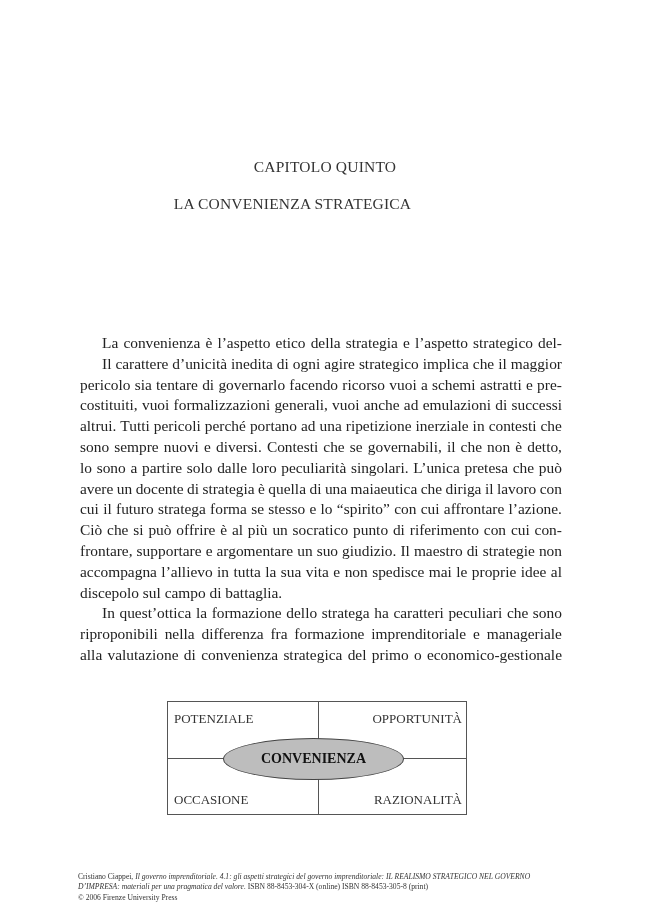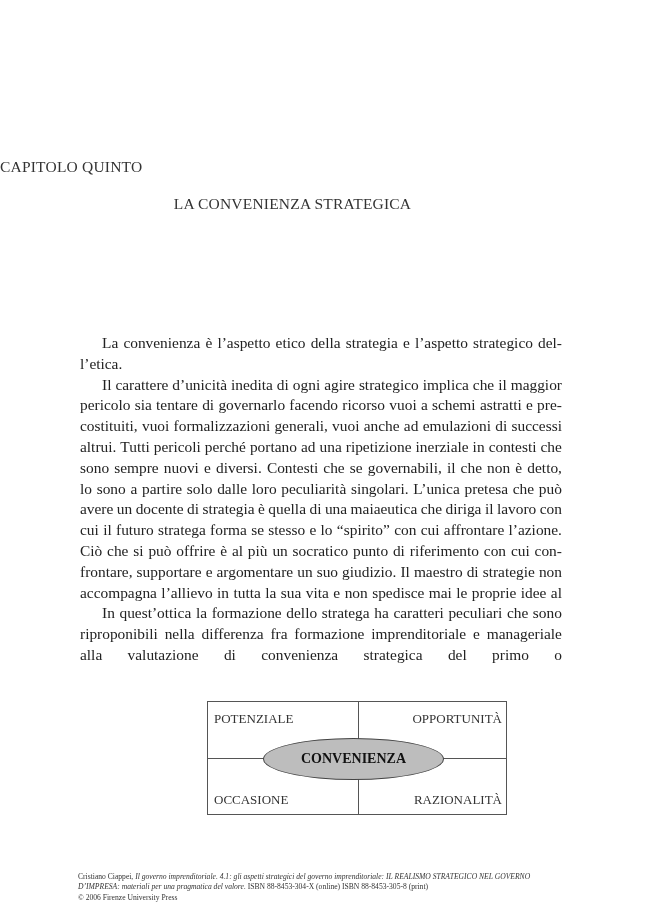--- a/index.html
+++ b/index.html
@@ -6,40 +6,39 @@
     body {
       width: 650px; height: 917px;
       background: #ffffff;
       position: relative;
       overflow: hidden;
       font-family: "Liberation Serif", "DejaVu Serif", serif;
       color: #222;
     }
     .chapter-label {
       position: absolute; left: 0; width: 650px; top: 158px;
-      font-size: 15.5px; letter-spacing: 0.2px; color: #333;
+      text-align: center; font-size: 15.5px; letter-spacing: 0.2px; color: #333;
     }
     .chapter-title {
       position: absolute; left: 0; width: 585px; top: 195px;
       text-align: center; font-size: 15.5px; letter-spacing: 0.2px; color: #333;
     }
     .body-text {
       position: absolute; left: 80px; top: 333px; width: 482px;
       font-size: 15.4px; line-height: 20.8px; color: #222;
     }
     .body-text .line { white-space: nowrap; display: flex; justify-content: space-between; text-align: center; }
     .body-text .line.last { justify-content: flex-start; }
     .body-text .line.indent { padding-left: 22px; }
     .body-text .line span { display: inline; }
 
     .diagram {
       position: absolute; left: 167px; top: 701px; width: 300px; height: 114px;
       border: 1px solid #555;
       box-sizing: border-box;
-      margin-left: 40px;
     }
     .diagram .vline { position: absolute; left: 150px; top: 0; bottom: 0; width: 1px; background: #555; }
     .diagram .hline { position: absolute; top: 56px; left: 0; right: 0; height: 1px; background: #555; }
     .diagram .cell { position: absolute; font-size: 13px; color: #333; }
     .diagram .tl { left: 6px; top: 9px; }
     .diagram .tr { right: 4px; top: 9px; }
     .diagram .bl { left: 6px; bottom: 6px; }
     .diagram .br { right: 4px; bottom: 6px; }
     .diagram .ellipse {
       position: absolute; left: 55px; top: 36px; width: 181px; height: 42px;
@@ -68,21 +67,20 @@
       <span>è</span>
       <span>l’aspetto</span>
       <span>etico</span>
       <span>della</span>
       <span>strategia</span>
       <span>e</span>
       <span>l’aspetto</span>
       <span>strategico</span>
       <span>del-</span>
     </div>
-    <div class="line last">l’etica.</div>
     <div class="line indent">
       <span>Il</span>
       <span>carattere</span>
       <span>d’unicità</span>
       <span>inedita</span>
       <span>di</span>
       <span>ogni</span>
       <span>agire</span>
       <span>strategico</span>
       <span>implica</span>
@@ -237,20 +235,21 @@
       <span>vita</span>
       <span>e</span>
       <span>non</span>
       <span>spedisce</span>
       <span>mai</span>
       <span>le</span>
       <span>proprie</span>
       <span>idee</span>
       <span>al</span>
     </div>
+    <div class="line last">discepolo sul campo di battaglia.</div>
     <div class="line indent">
       <span>In</span>
       <span>quest’ottica</span>
       <span>la</span>
       <span>formazione</span>
       <span>dello</span>
       <span>stratega</span>
       <span>ha</span>
       <span>caratteri</span>
       <span>peculiari</span>
@@ -269,20 +268,21 @@
     </div>
     <div class="line">
       <span>alla</span>
       <span>valutazione</span>
       <span>di</span>
       <span>convenienza</span>
       <span>strategica</span>
       <span>del</span>
       <span>primo</span>
       <span>o</span>
+      <span>economico-gestionale</span>
     </div>
   </div>
 
 <div class="diagram">
   <div class="vline"></div>
   <div class="hline"></div>
   <div class="cell tl">POTENZIALE</div>
   <div class="cell tr">OPPORTUNITÀ</div>
   <div class="cell bl">OCCASIONE</div>
   <div class="cell br">RAZIONALITÀ</div>

